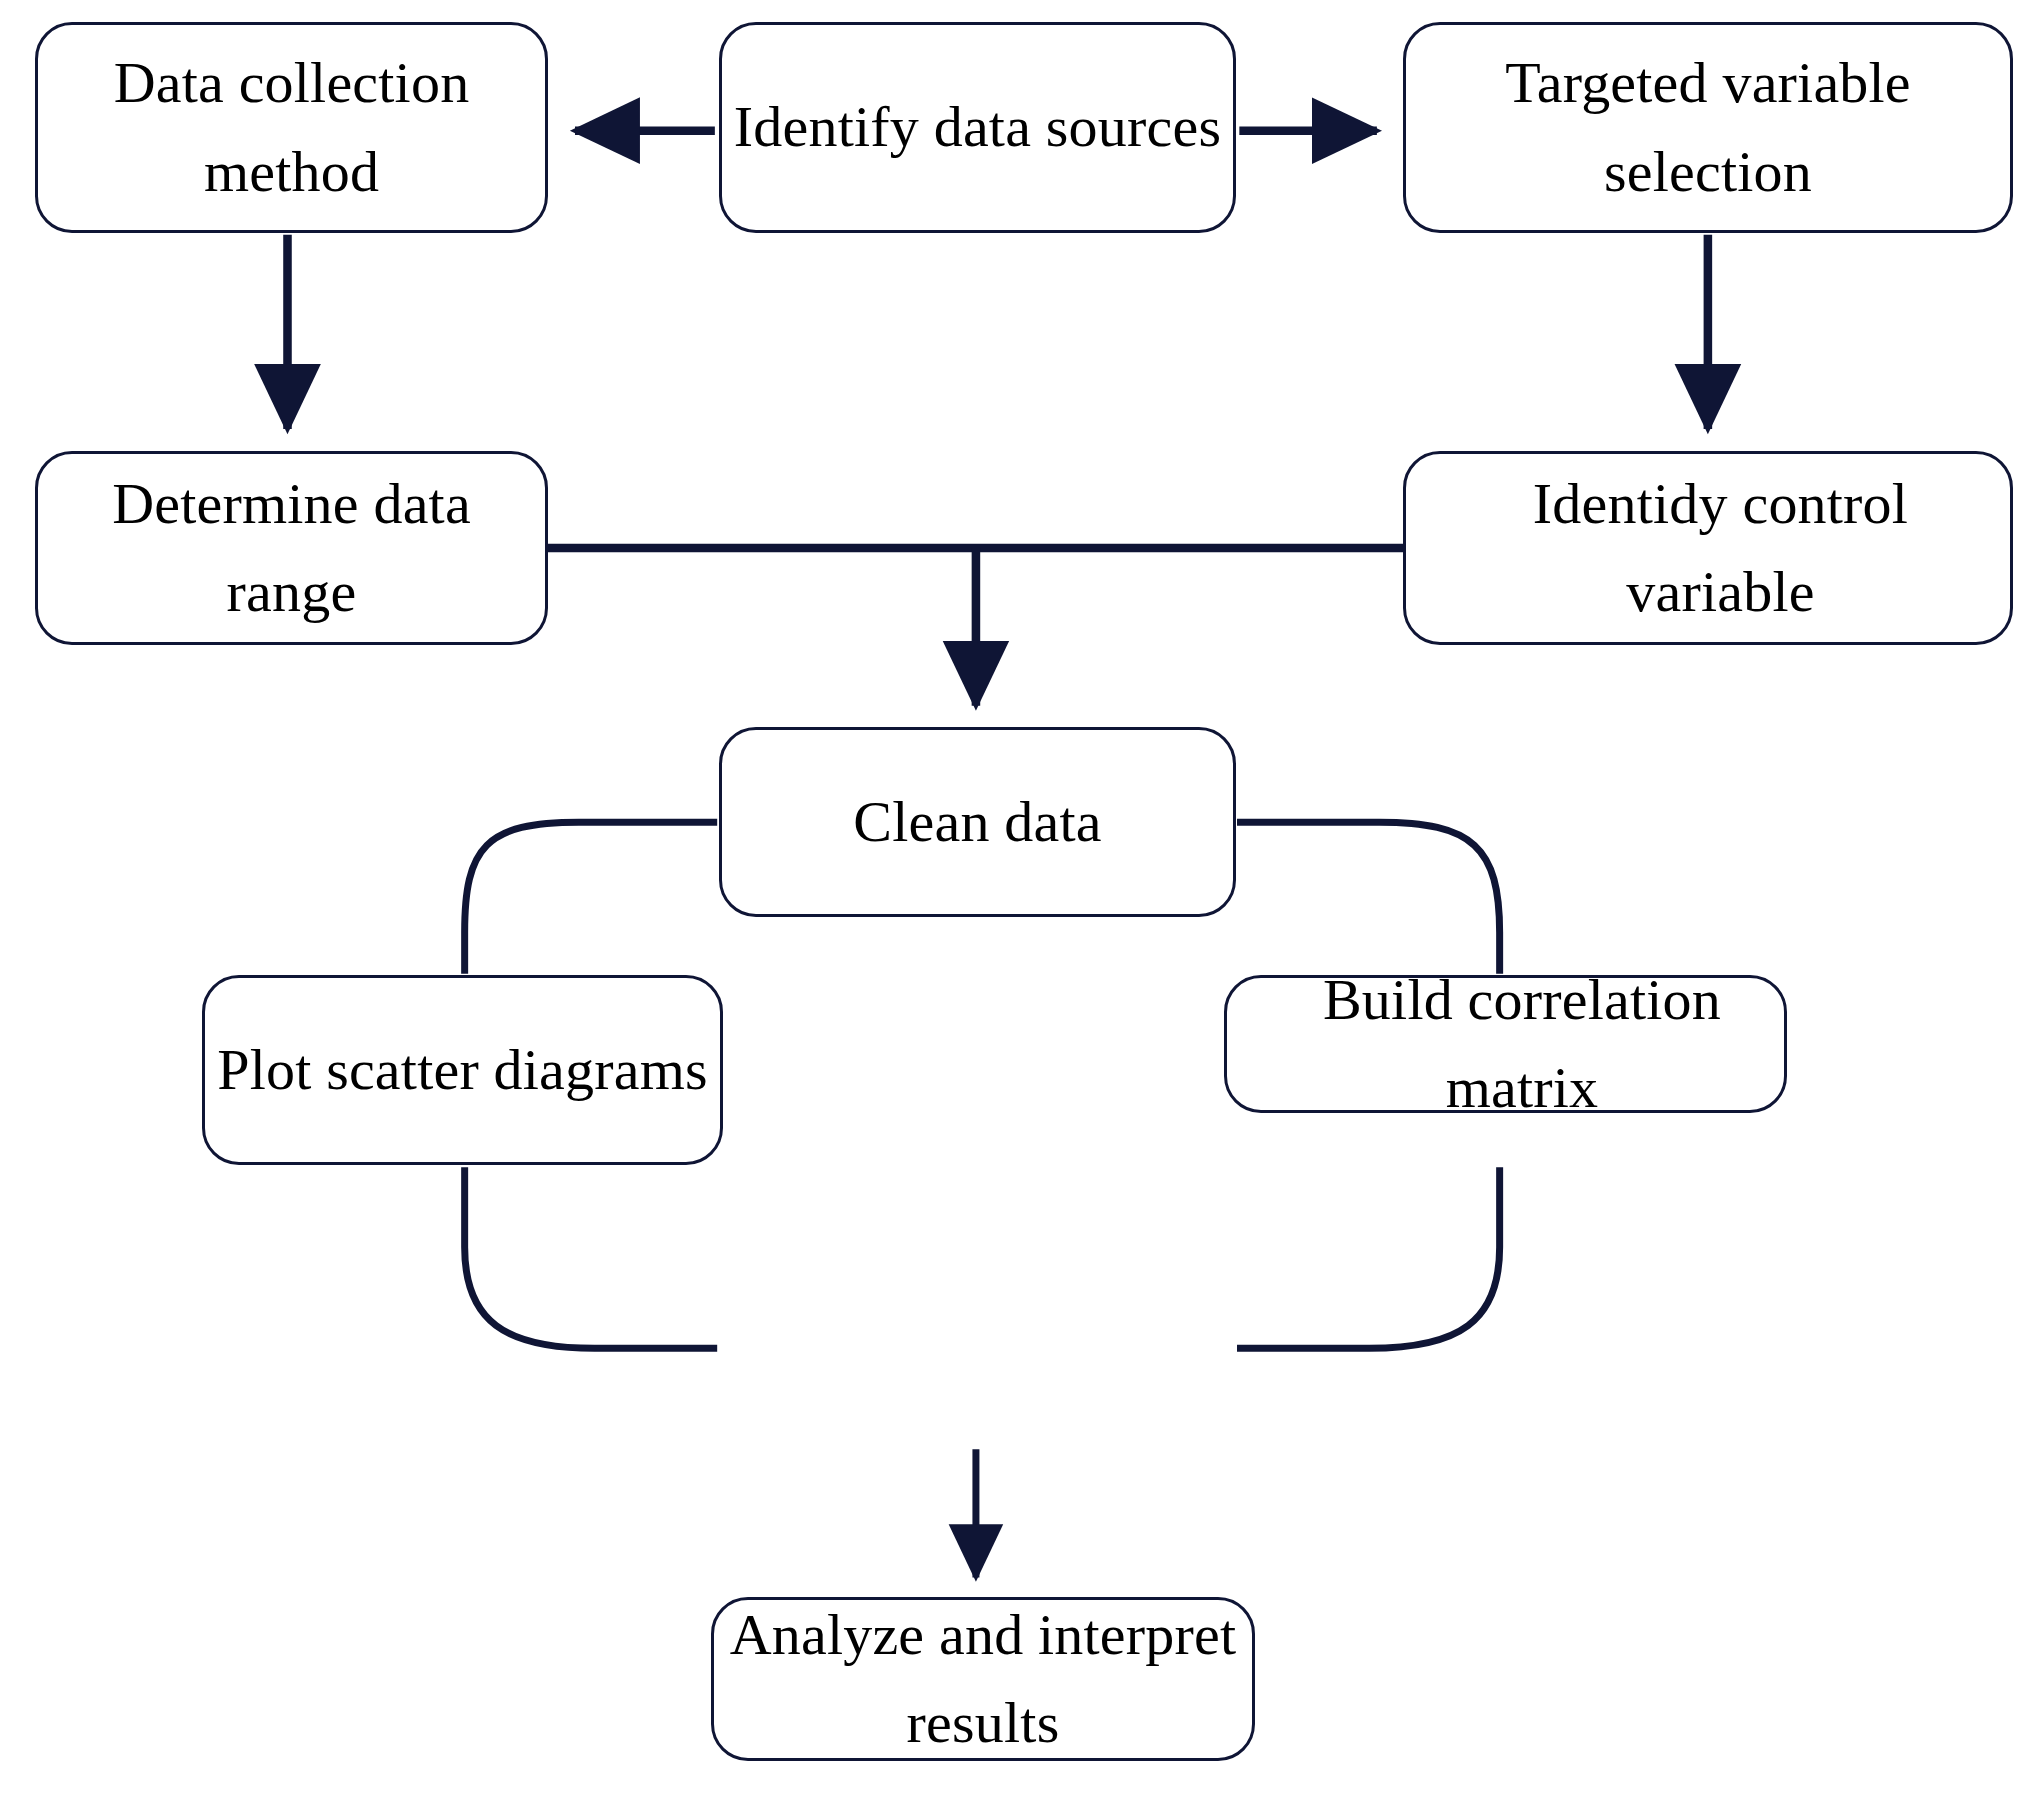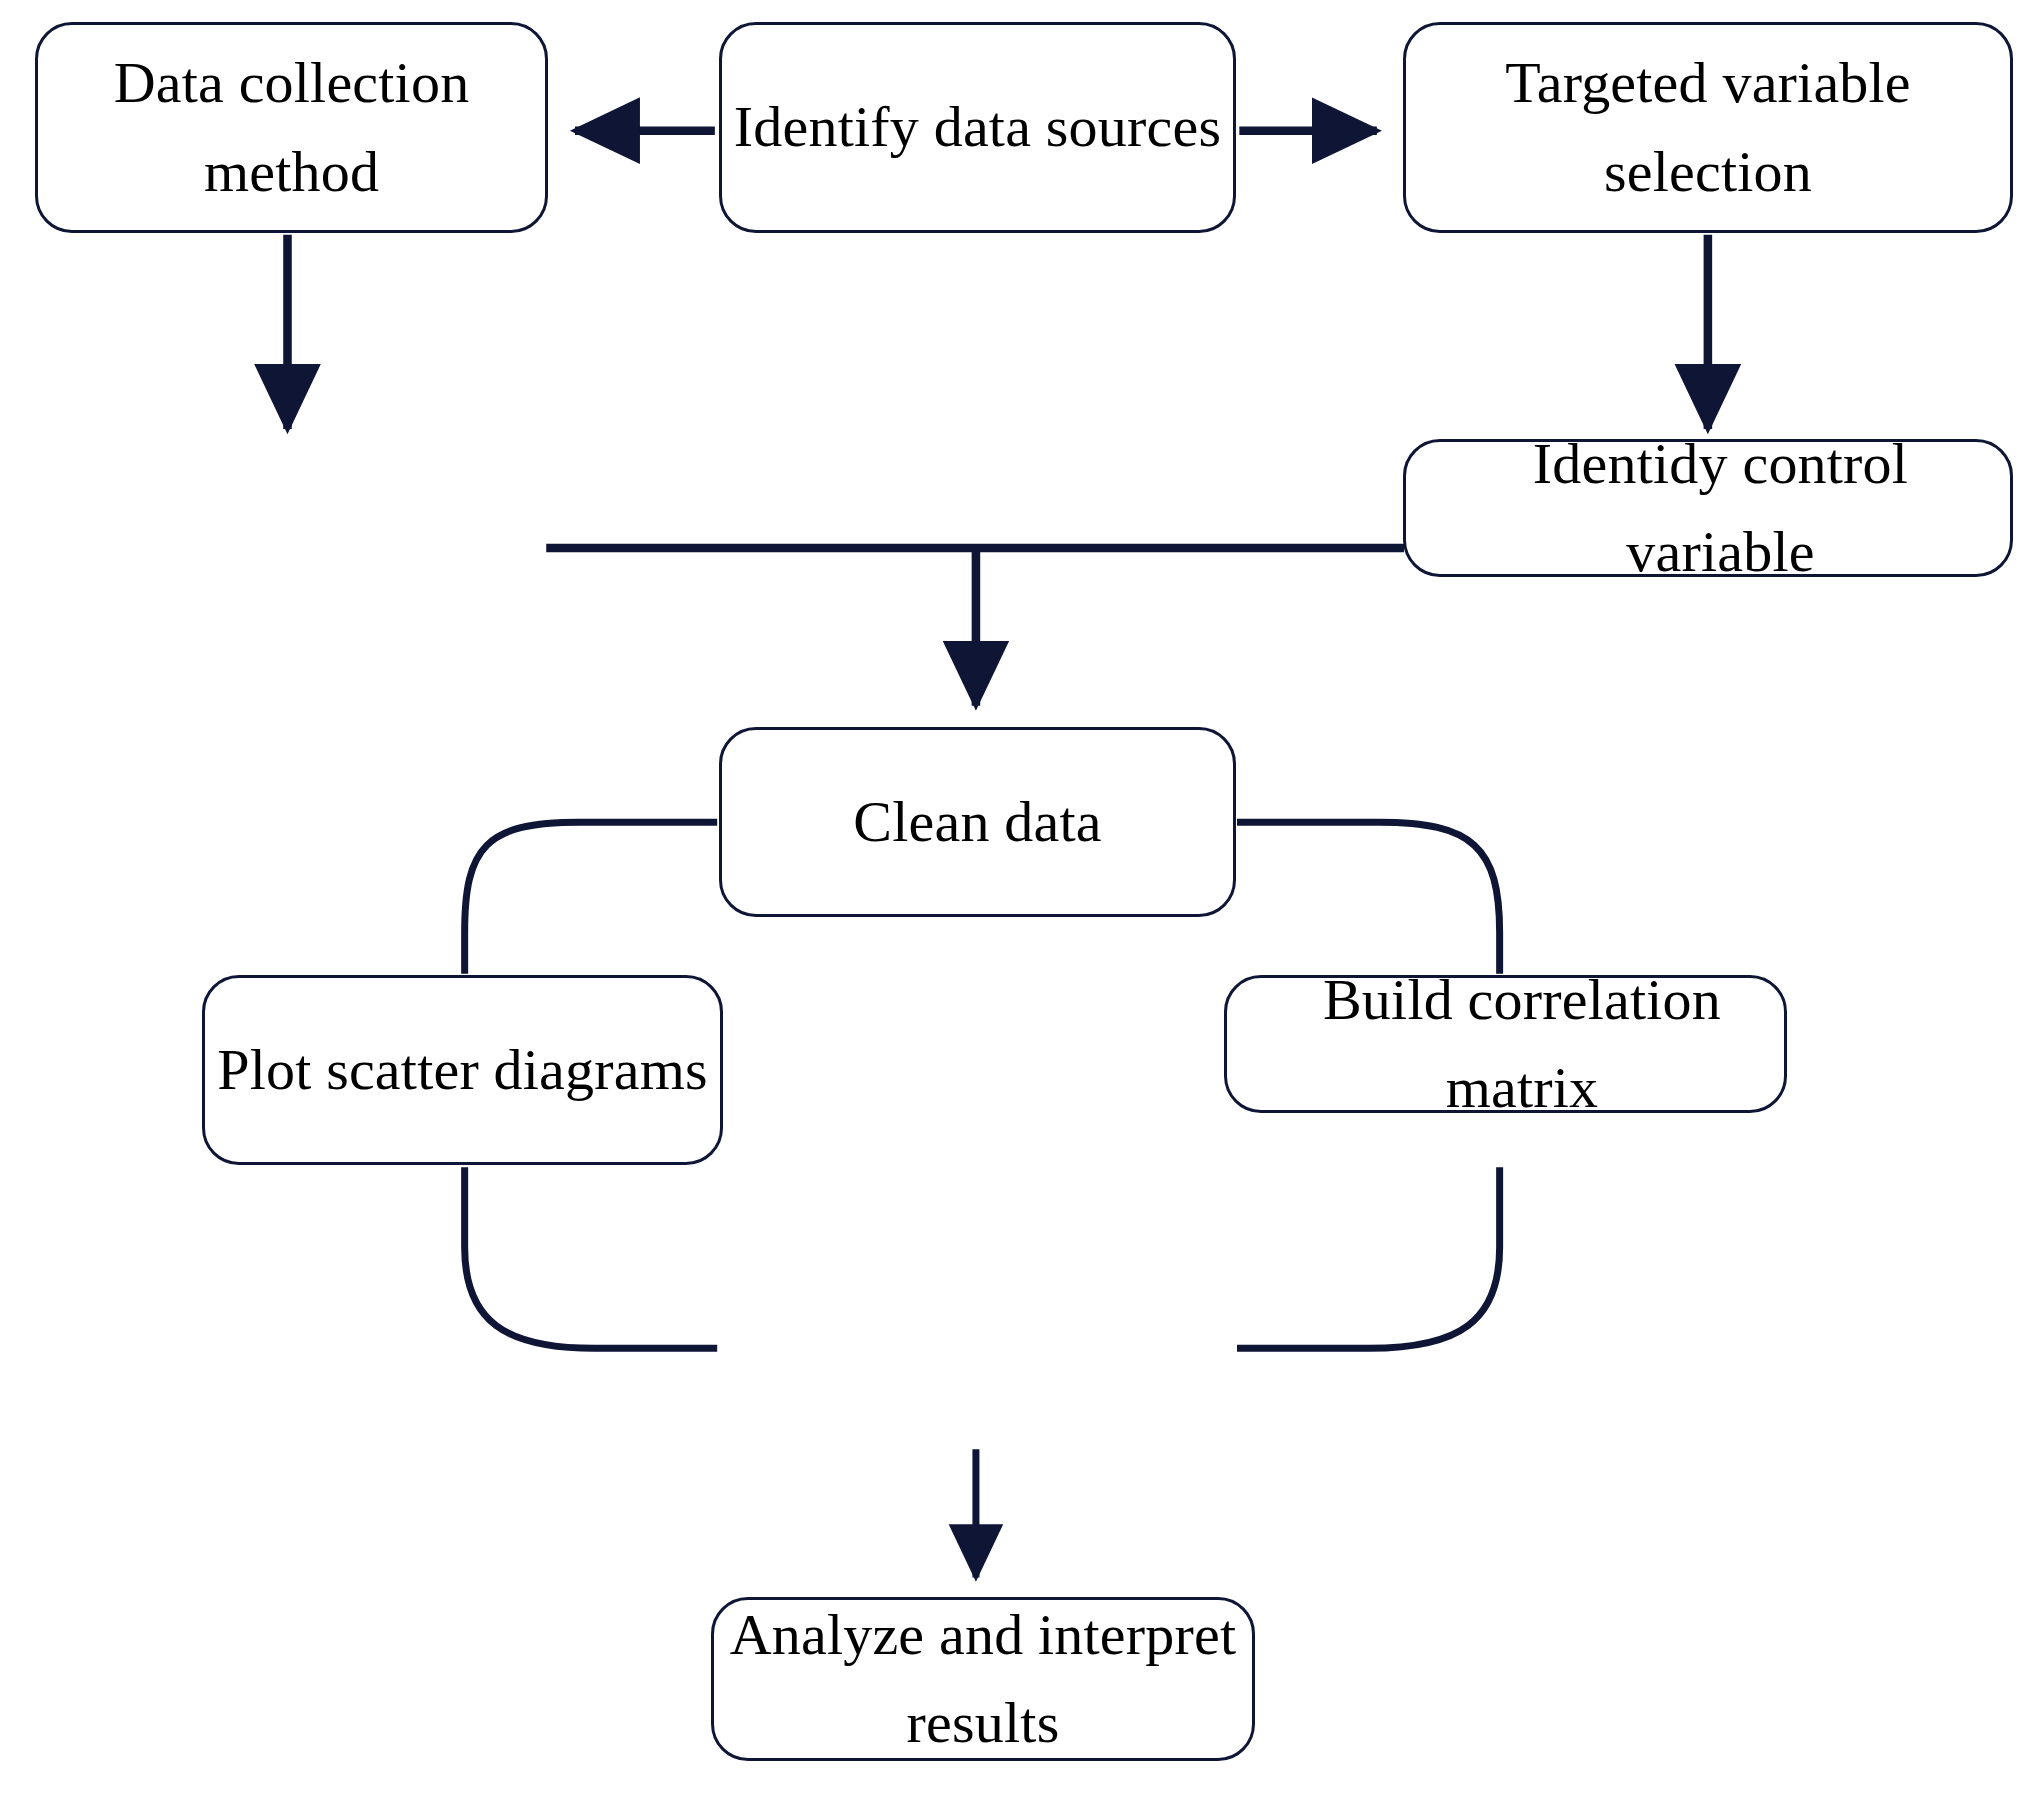--- a/index.html
+++ b/index.html
@@ -45,21 +45,21 @@
     letter-spacing: 0.2px;
   }
 
   
   #n-data-collection-method { left: 35px;   top: 22px;   width: 513px; height: 211px; }
   #n-identify-data-sources  { left: 719px;  top: 22px;   width: 517px; height: 211px; justify-content: flex-end; }
   #n-targeted-variable      { left: 1403px; top: 22px;   width: 610px; height: 211px; }
 
   
   #n-determine-data-range   { left: 35px;   top: 451px;  width: 513px; height: 194px; }
-  #n-identidy-control       { left: 1403px; top: 439px;  width: 610px; height: 138px; padding-left: 36px; }
+  #n-identidy-control       { left: 1403px; top: 451px;  width: 610px; height: 194px; padding-left: 36px; }
 
   
   #n-clean-data             { left: 719px;  top: 727px;  width: 517px; height: 190px; }
   #n-plot-scatter           { left: 202px;  top: 975px; width: 521px; height: 190px; }
   #n-build-correlation      { left: 1224px; top: 975px; width: 563px; height: 138px; padding-left: 44px; }
   #n-identify-types         { left: 719px;  top: 1247px; width: 517px; height: 201px; }
   #n-analyze-interpret      { left: 711px;  top: 1597px; width: 544px; height: 164px; }
 </style>
 </head>
 <body>
@@ -101,20 +101,23 @@
   </div>
 
   <div class="node" id="n-identify-data-sources">
     <span class="label">Identify data sources</span>
   </div>
 
   <div class="node" id="n-targeted-variable">
     <span class="label">Targeted variable selection</span>
   </div>
 
+  <div class="node" id="n-determine-data-range">
+    <span class="label">Determine data range</span>
+  </div>
 
   <div class="node" id="n-identidy-control">
     <span class="label">Identidy control variable</span>
   </div>
 
   <div class="node" id="n-clean-data">
     <span class="label">Clean data</span>
   </div>
 
   <div class="node" id="n-plot-scatter">

